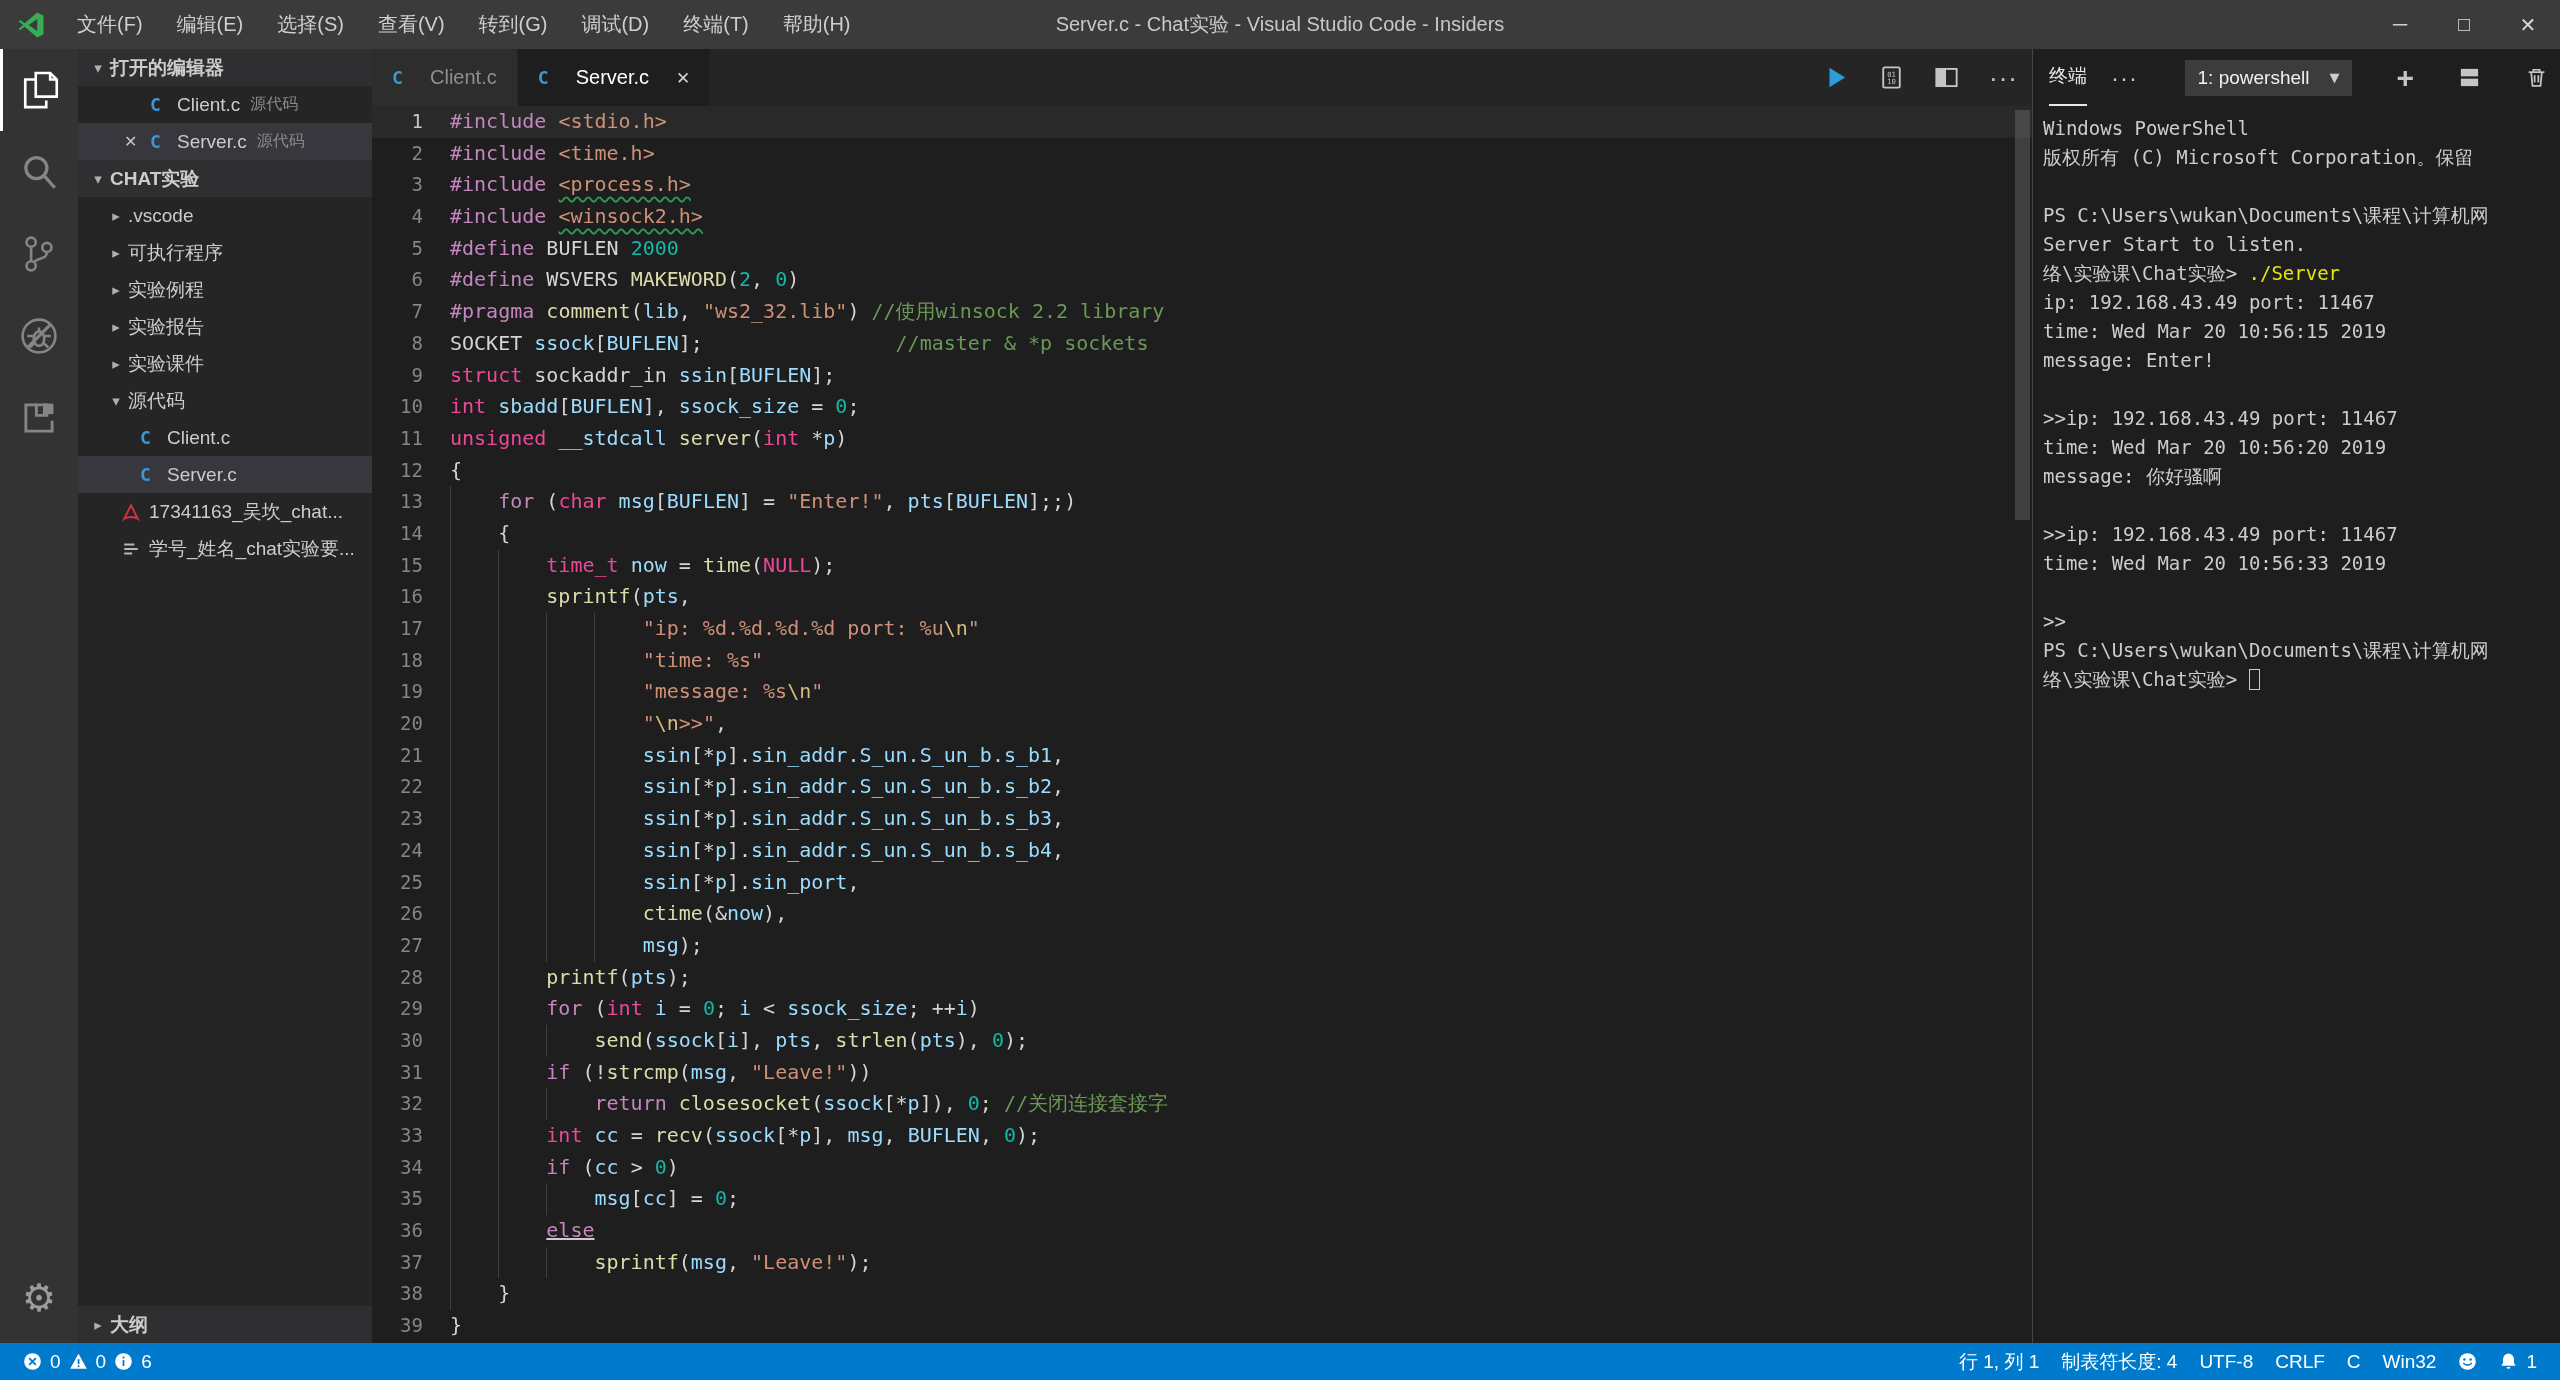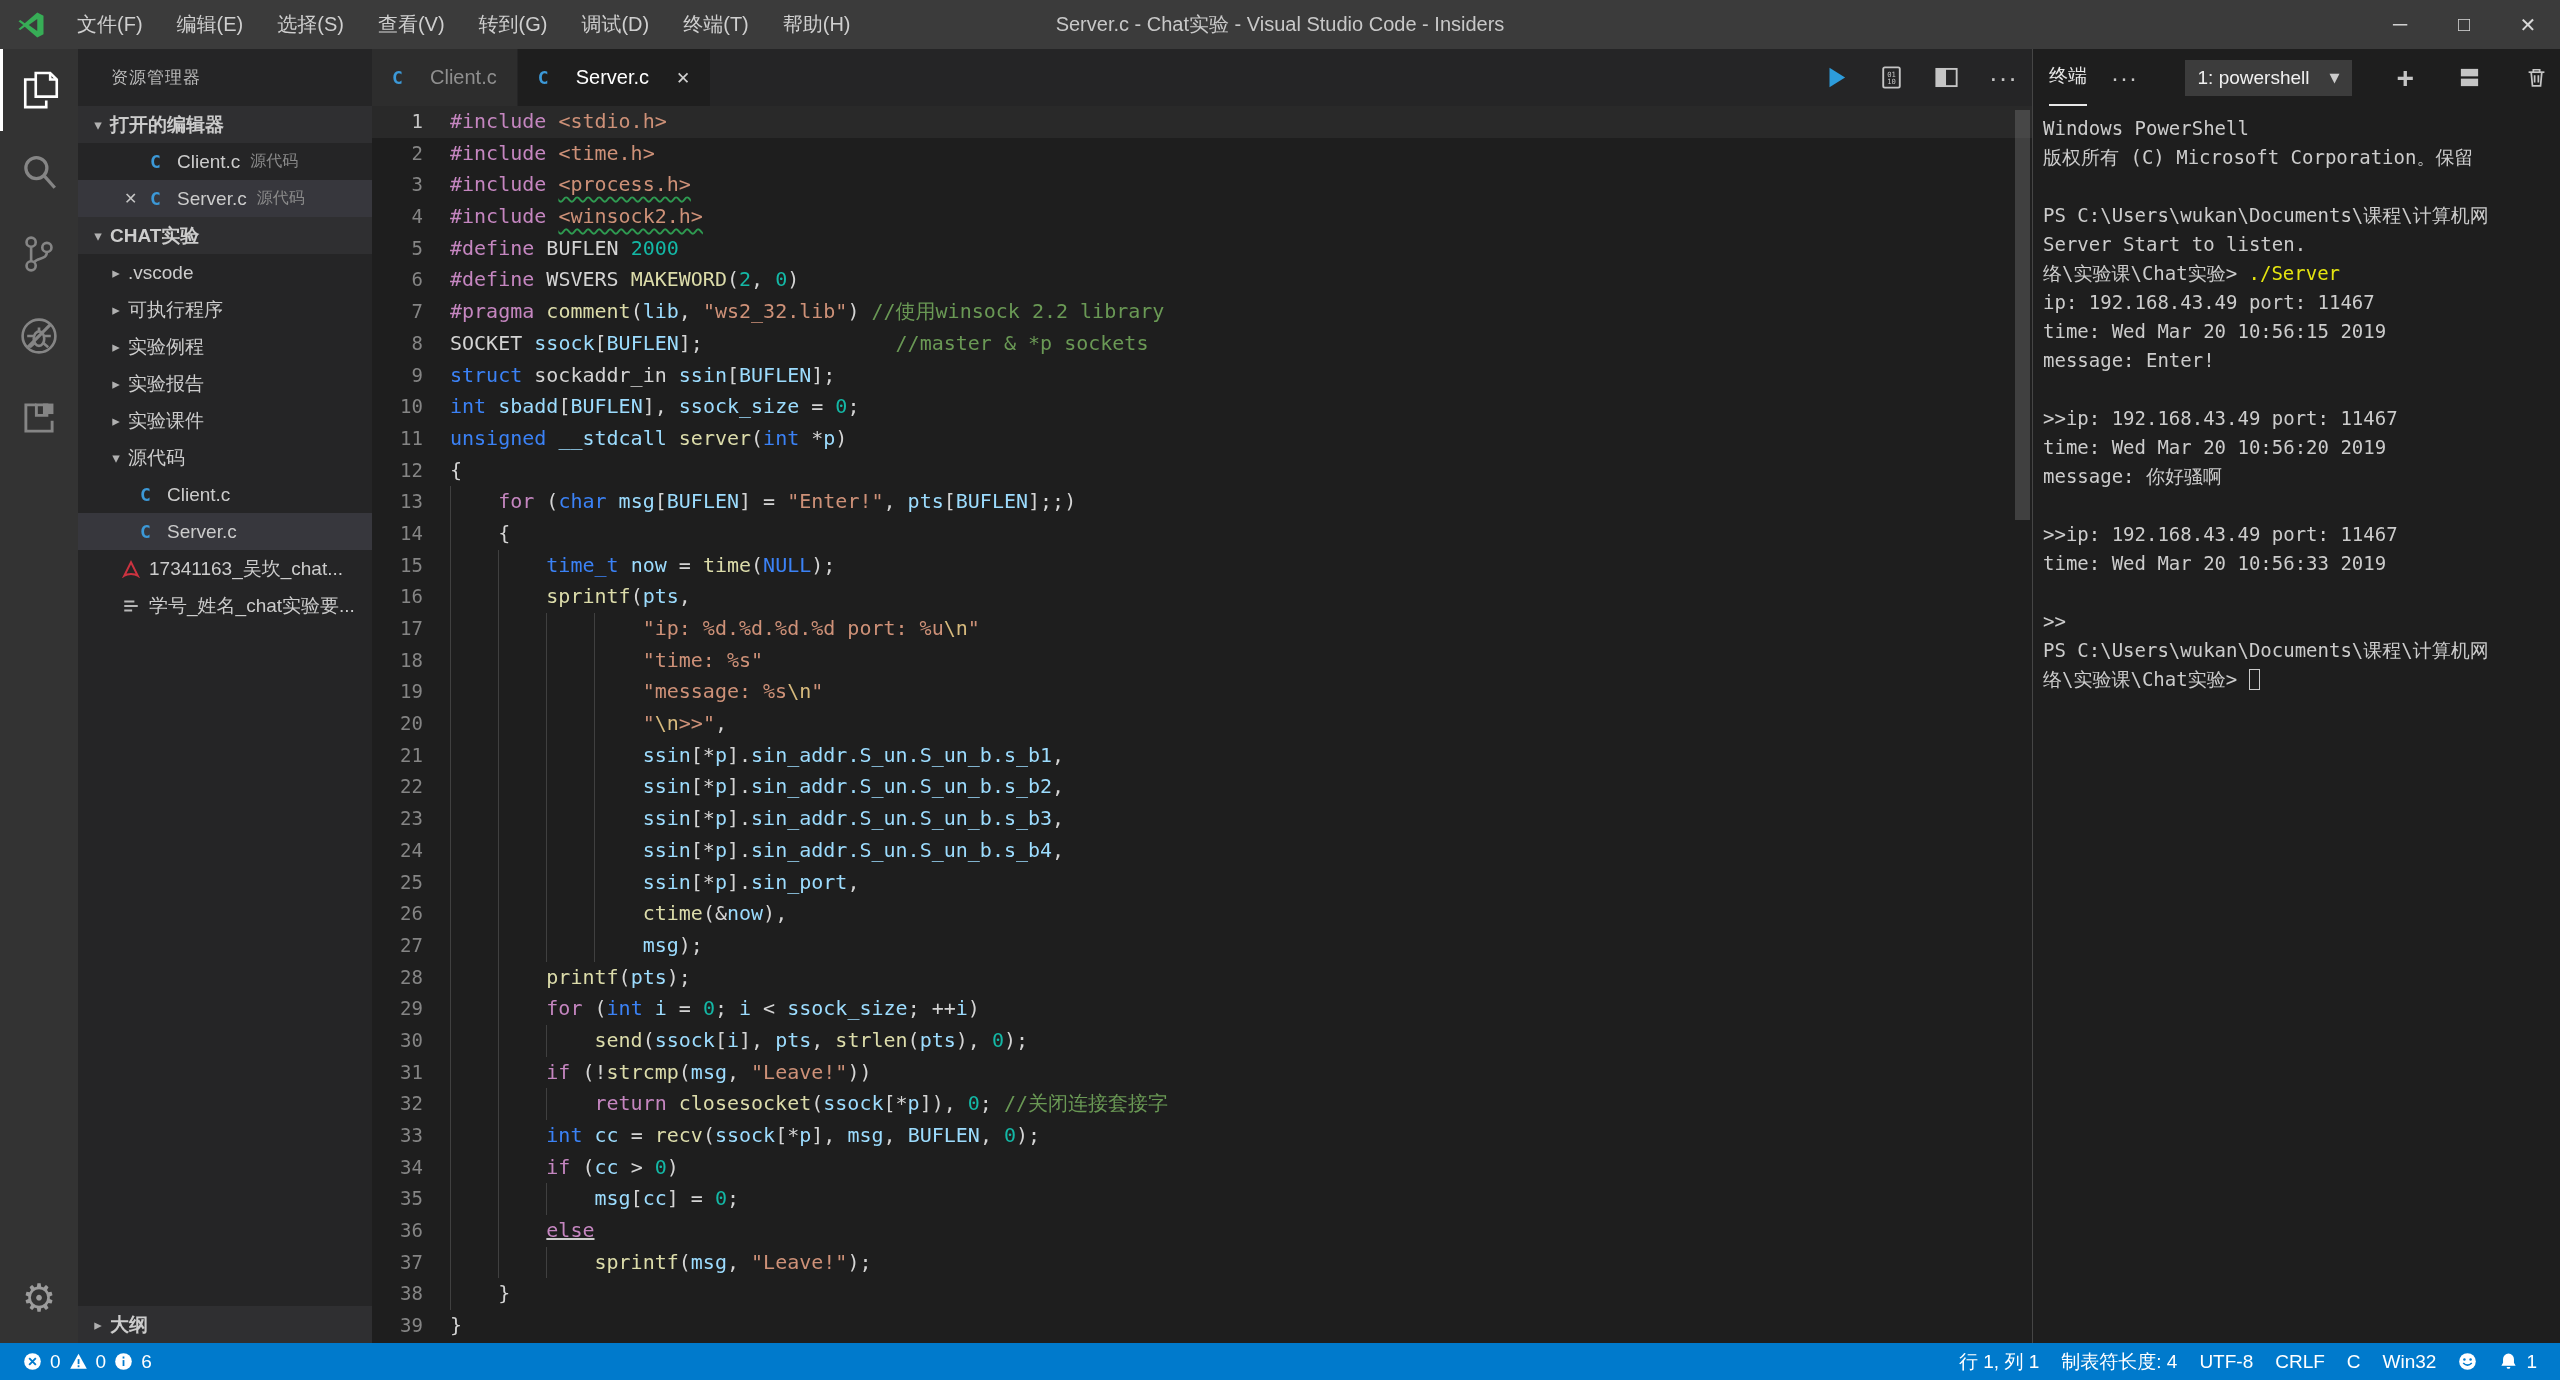--- a/index.html
+++ b/index.html
@@ -48,21 +48,21 @@
 .ea svg{width:25px;height:25px}
 .more-glyph{font-size:26px;letter-spacing:1px;color:#c5c5c5;line-height:1}
 #code{position:absolute;top:57px;left:0;right:0;bottom:0;font-family:"DejaVu Sans Mono",monospace;font-size:20px;overflow:hidden}
 .cline{height:31.7px;line-height:31.7px;display:flex;white-space:pre}
 .cline .lnum{width:78px;text-align:right;padding-right:27px;color:#858585;flex:none;font-size:19px}
 .cline.cur{background:rgba(135,135,135,0.11)}
 .cline.cur .lnum{color:#c6c6c6}
 .ltext{position:relative;flex:1}
 .guide{position:absolute;top:0;bottom:0;width:1px;background:#404040}
 .tk-k{color:#C586C0}
-.tk-t{color:#3b82f6}
+.tk-t{color:#ec4899}
 .tk-f{color:#DCDCAA}
 .tk-s{color:#CE9178}
 .tk-e{color:#D7BA7D}
 .tk-n{color:#14b8a6}
 .tk-c{color:#6A9955}
 .tk-v{color:#9CDCFE}
 .tk-p{color:#D4D4D4}
 .q{text-decoration:underline;text-decoration-style:wavy;text-decoration-color:#2e9b51;text-underline-offset:5px}
 #scrollbar-thumb{position:absolute;right:2px;top:61px;width:15px;height:410px;background:rgba(121,121,121,0.38)}
 
@@ -152,21 +152,20 @@
         </svg>
     </div>
     <div id="ab-bottom">
       <div class="ab-item">
           <span class="gear-glyph">⚙</span>
         </div>
     </div>
   </div>
 
   <div id="sidebar">
-    <div id="sidebar-title">资源管理器</div>
     <div id="sidebar-rows">
         <div class="srow shead">
           <span class="twisty">▾</span>
           <span class="slabel">打开的编辑器</span>
         </div>
         <div class="srow" style="padding-left: 46px;">
           <span class="closex hidden">✕</span>
           <span class="cicon">C</span>
           <span class="slabel">Client.c</span>
           <span class="sdesc">源代码</span>

